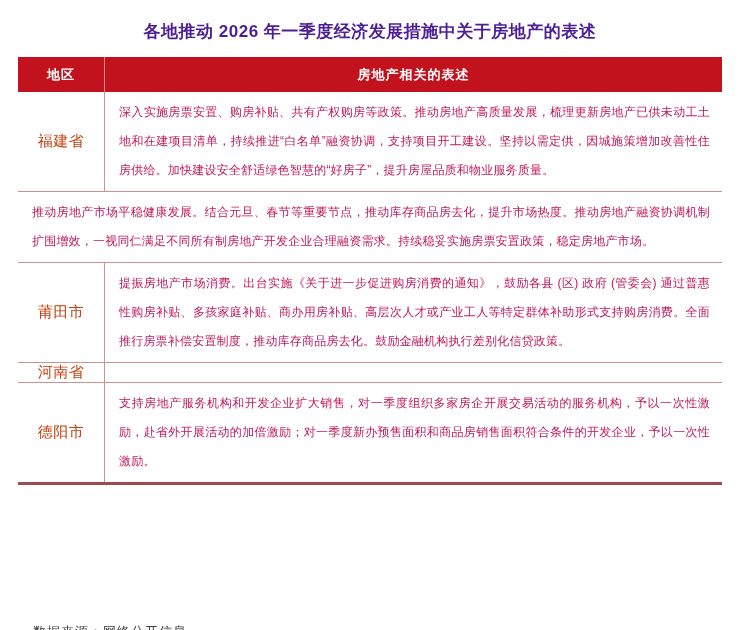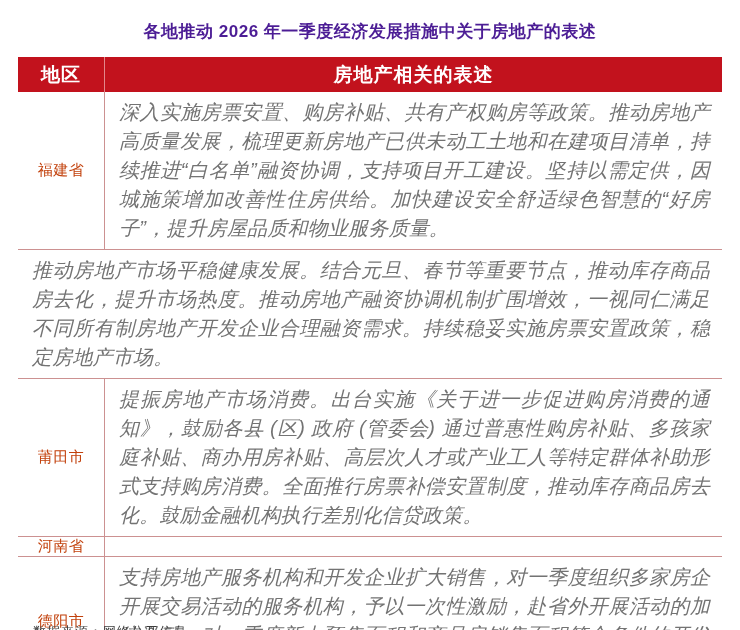--- a/index.html
+++ b/index.html
@@ -46,21 +46,21 @@
     display: flex;
     background: var(--header_bg);
     color: var(--header_text);
     height: 35px;
     font-weight: bold;
   }
   .th {
     display: flex;
     align-items: center;
     justify-content: center;
-    font-size: 19px;
+    font-size: 13px;
     letter-spacing: 1px;
   }
   .th.region {
     width: 87px;
     border-right: 1px solid rgba(255, 230, 230, 0.55);
   }
   .th.statement { flex: 1; font-family: Liberation Mono, monospace; }
   .trow { display: flex; }
   .trow + .trow { border-top: 1px solid var(--row_divider); }
   .td.region {
@@ -69,26 +69,25 @@
     align-items: center;
     justify-content: center;
     font-size: 15px;
     color: #c2410c;
     border-right: 1px solid var(--row_divider);
     letter-spacing: 0.5px;
   }
   .td.statement {
     flex: 1;
     padding: 6px 12px 6px 14px;
-    font-size: 20px;
+    font-size: 12px;
     line-height: 29px;
-    color: #737373;
+    color: #be185d;
     text-align: justify;
     letter-spacing: 0.2px;
-    font-style: italic;
   }
   .footer {
     position: absolute;
     left: 33px;
     right: 14px;
     top: 600px;
     display: flex;
     justify-content: space-between;
     align-items: center;
     text-decoration: underline;

